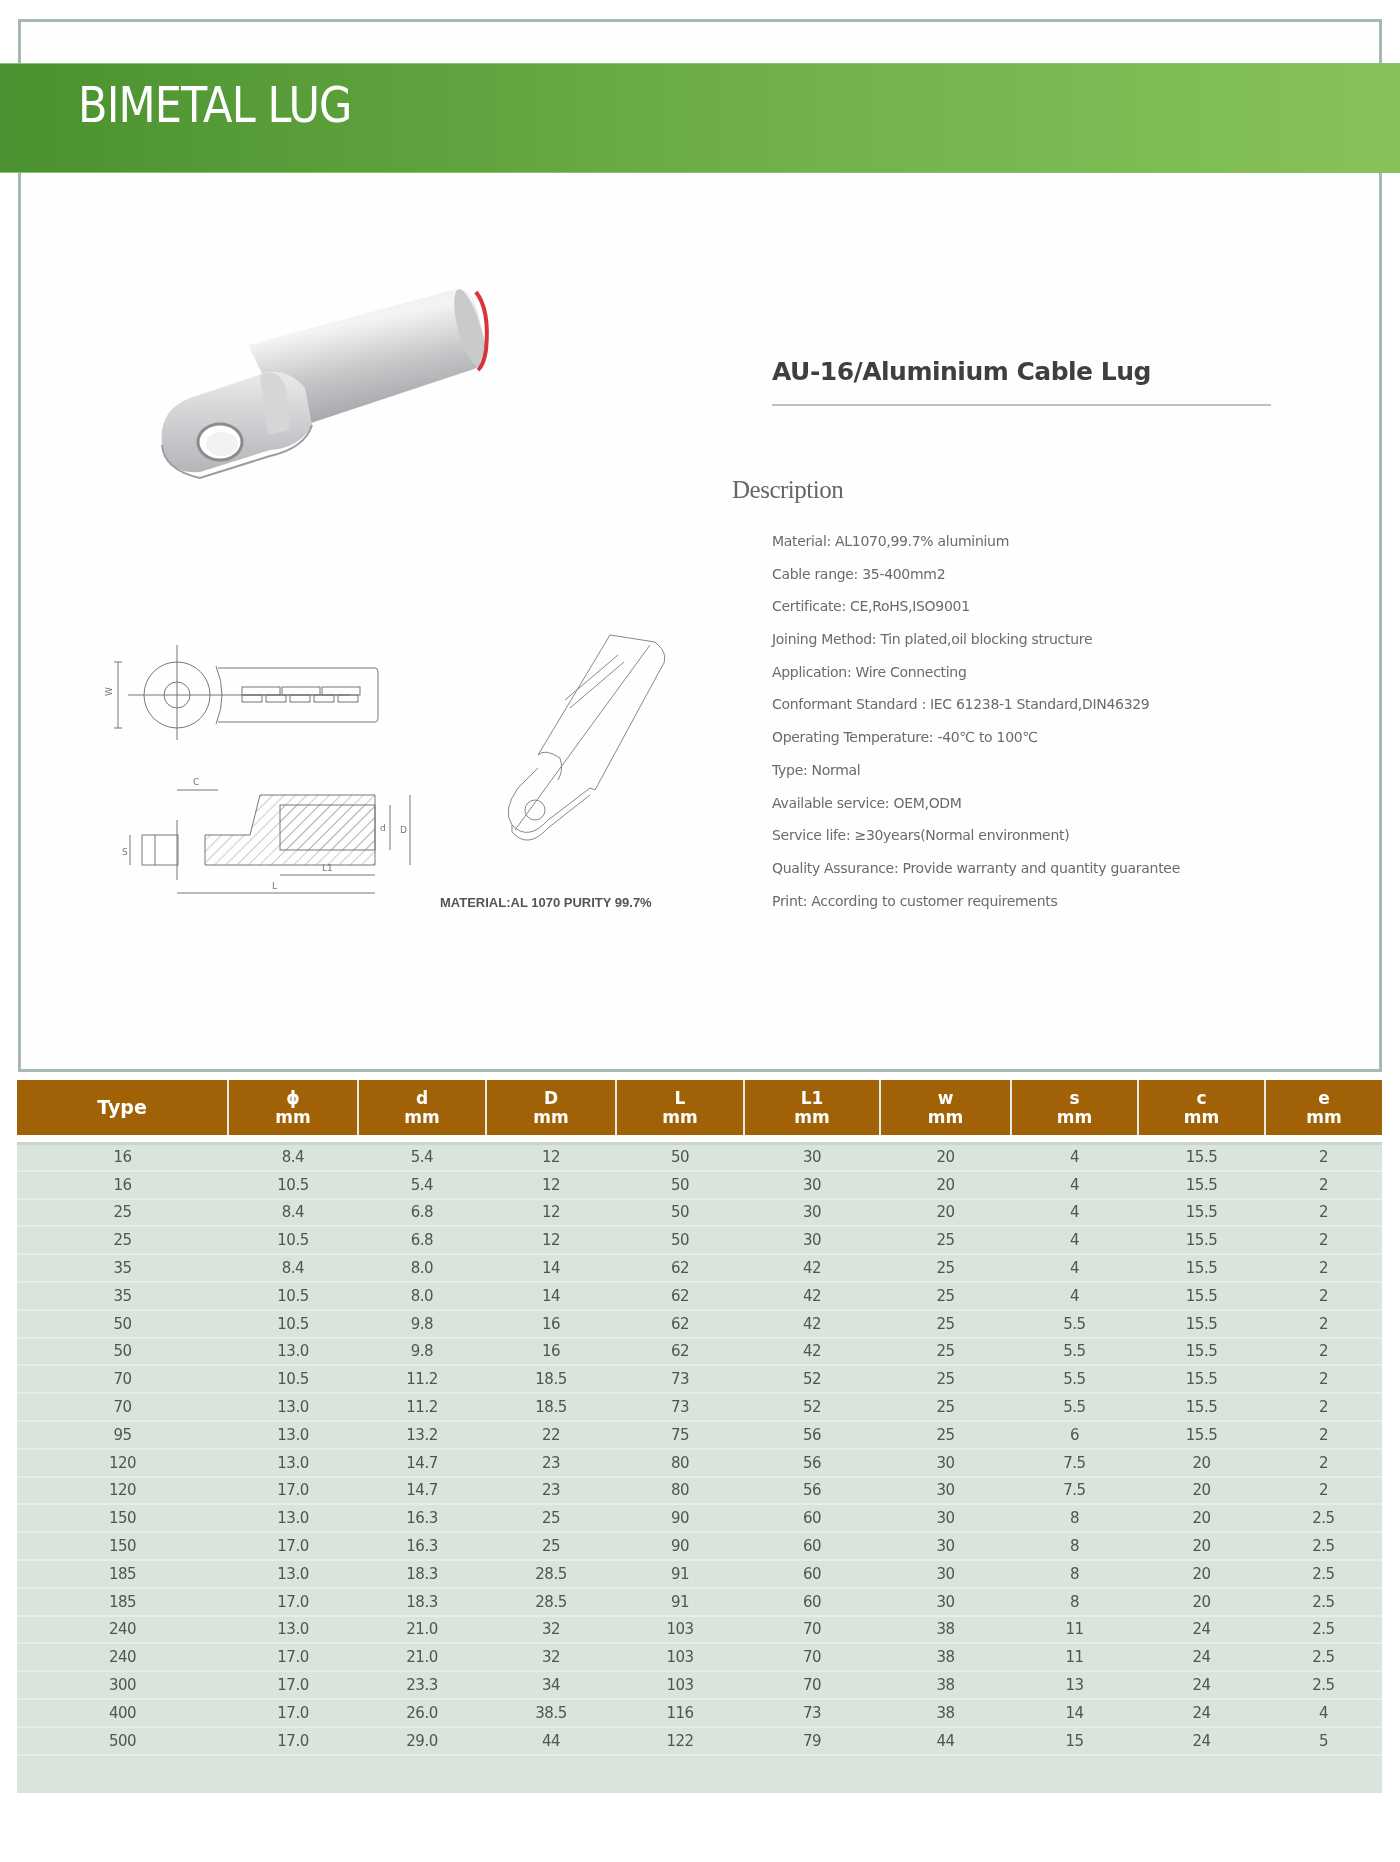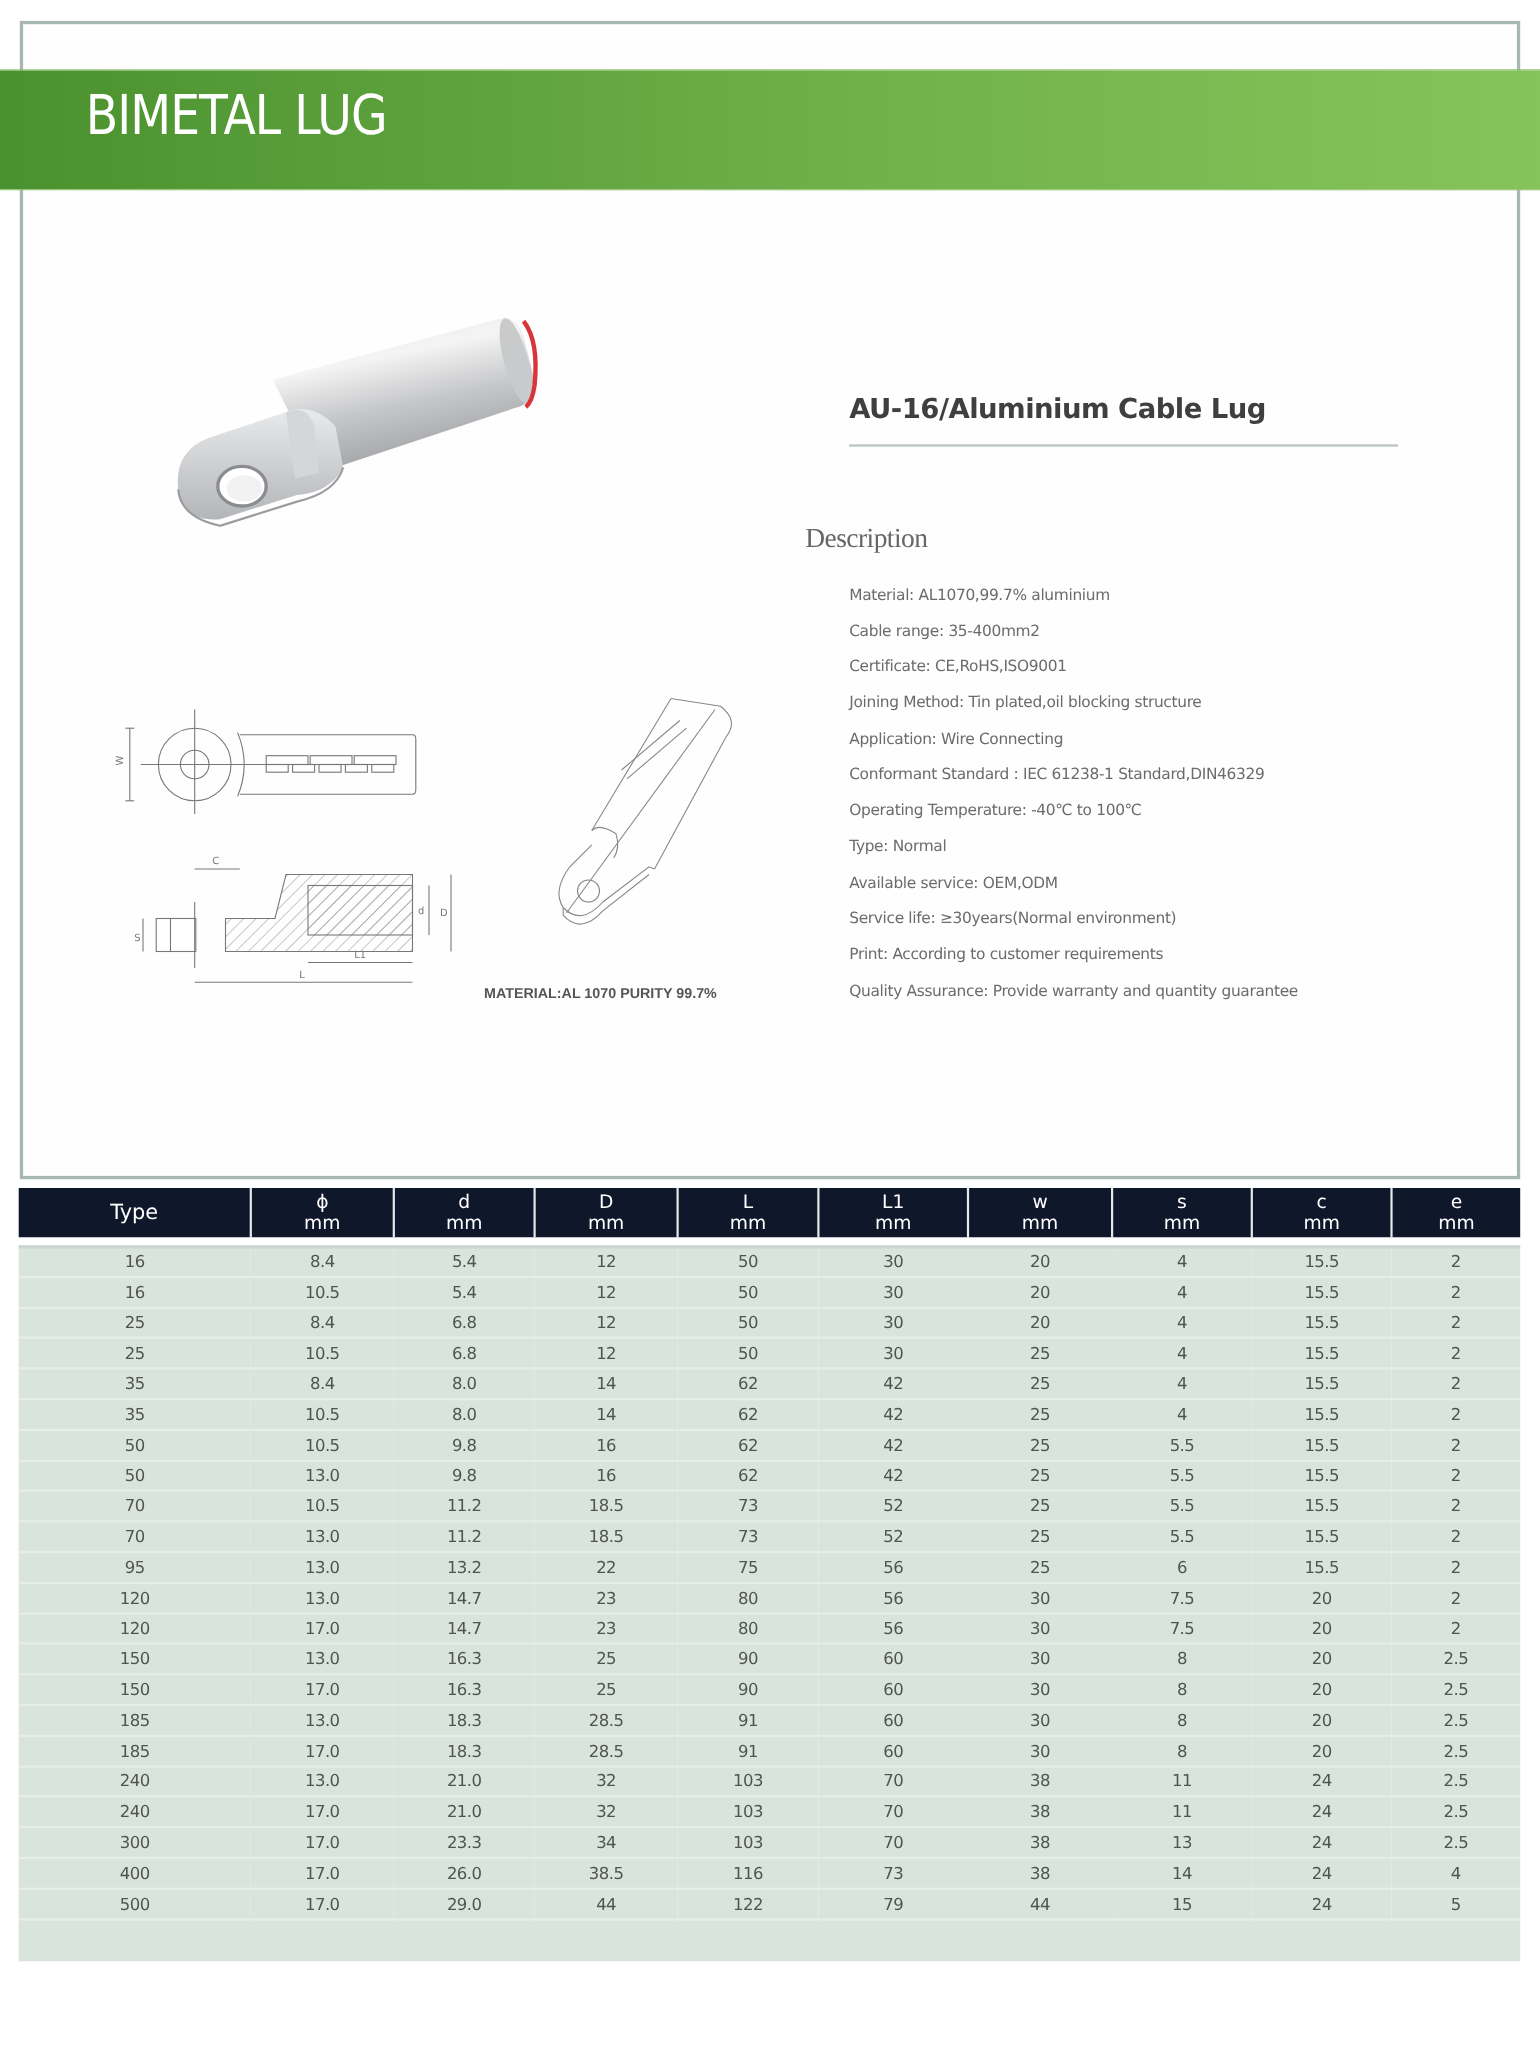--- a/index.html
+++ b/index.html
@@ -54,22 +54,22 @@
       font-family: "DejaVu Sans", sans-serif; font-size: 14px; color: #6b6b6b;
       letter-spacing: -0.3px; white-space: nowrap;
     }
 
     
     .spec-table {
       position: absolute; left: 17px; top: 1080px; width: 1365px;
       border-collapse: collapse; table-layout: fixed;
     }
     .spec-table thead th {
-      background: #0f172a; color: #ffffff; height: 45px;
-      font-family: "DejaVu Sans", sans-serif; font-weight: normal; font-size: 17px; line-height: 19px;
+      background: #a16207; color: #ffffff; height: 55px;
+      font-family: "DejaVu Sans", sans-serif; font-weight: bold; font-size: 17px; line-height: 19px;
       text-align: center; vertical-align: middle;
       border-left: 2px solid #e4ebe6;
     }
     .spec-table thead th:first-child { border-left: none; font-size: 19px; }
     .spec-table thead th .sym { display: block; }
     .spec-table thead th .unit { display: block; }
     .spacer-row td { height: 8px; background: #ffffff; border-bottom: 3px solid #c9d6cd; }
     .spec-table tbody.data tr td {
       background: #d9e4dc; height: 27.8px;
       border-bottom: 2px solid #e7eee9;
@@ -188,22 +188,22 @@
   <li>Material: AL1070,99.7% aluminium</li>
   <li>Cable range: 35-400mm2</li>
   <li>Certificate: CE,RoHS,ISO9001</li>
   <li>Joining Method: Tin plated,oil blocking structure</li>
   <li>Application: Wire Connecting</li>
   <li>Conformant Standard : IEC 61238-1 Standard,DIN46329</li>
   <li>Operating Temperature: -40℃ to 100℃</li>
   <li>Type: Normal</li>
   <li>Available service: OEM,ODM</li>
   <li>Service life: ≥30years(Normal environment)</li>
+  <li>Quality Assurance:  Provide warranty and quantity guarantee</li>
   <li>Print: According to customer requirements</li>
-  <li>Quality Assurance:  Provide warranty and quantity guarantee</li>
 </ul>
 
 <table class="spec-table">
   <colgroup>
     <col style="width:211px">
       <col style="width:130px">
       <col style="width:128px">
       <col style="width:130px">
       <col style="width:128px">
     <col style="width:136px">

